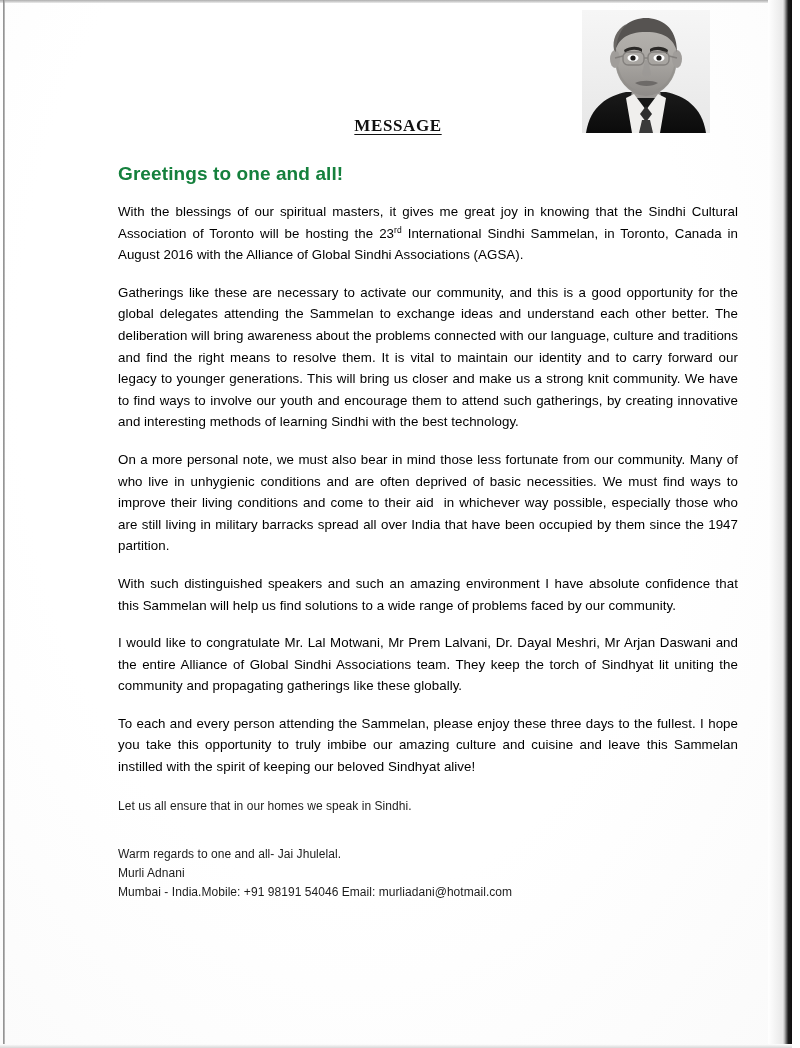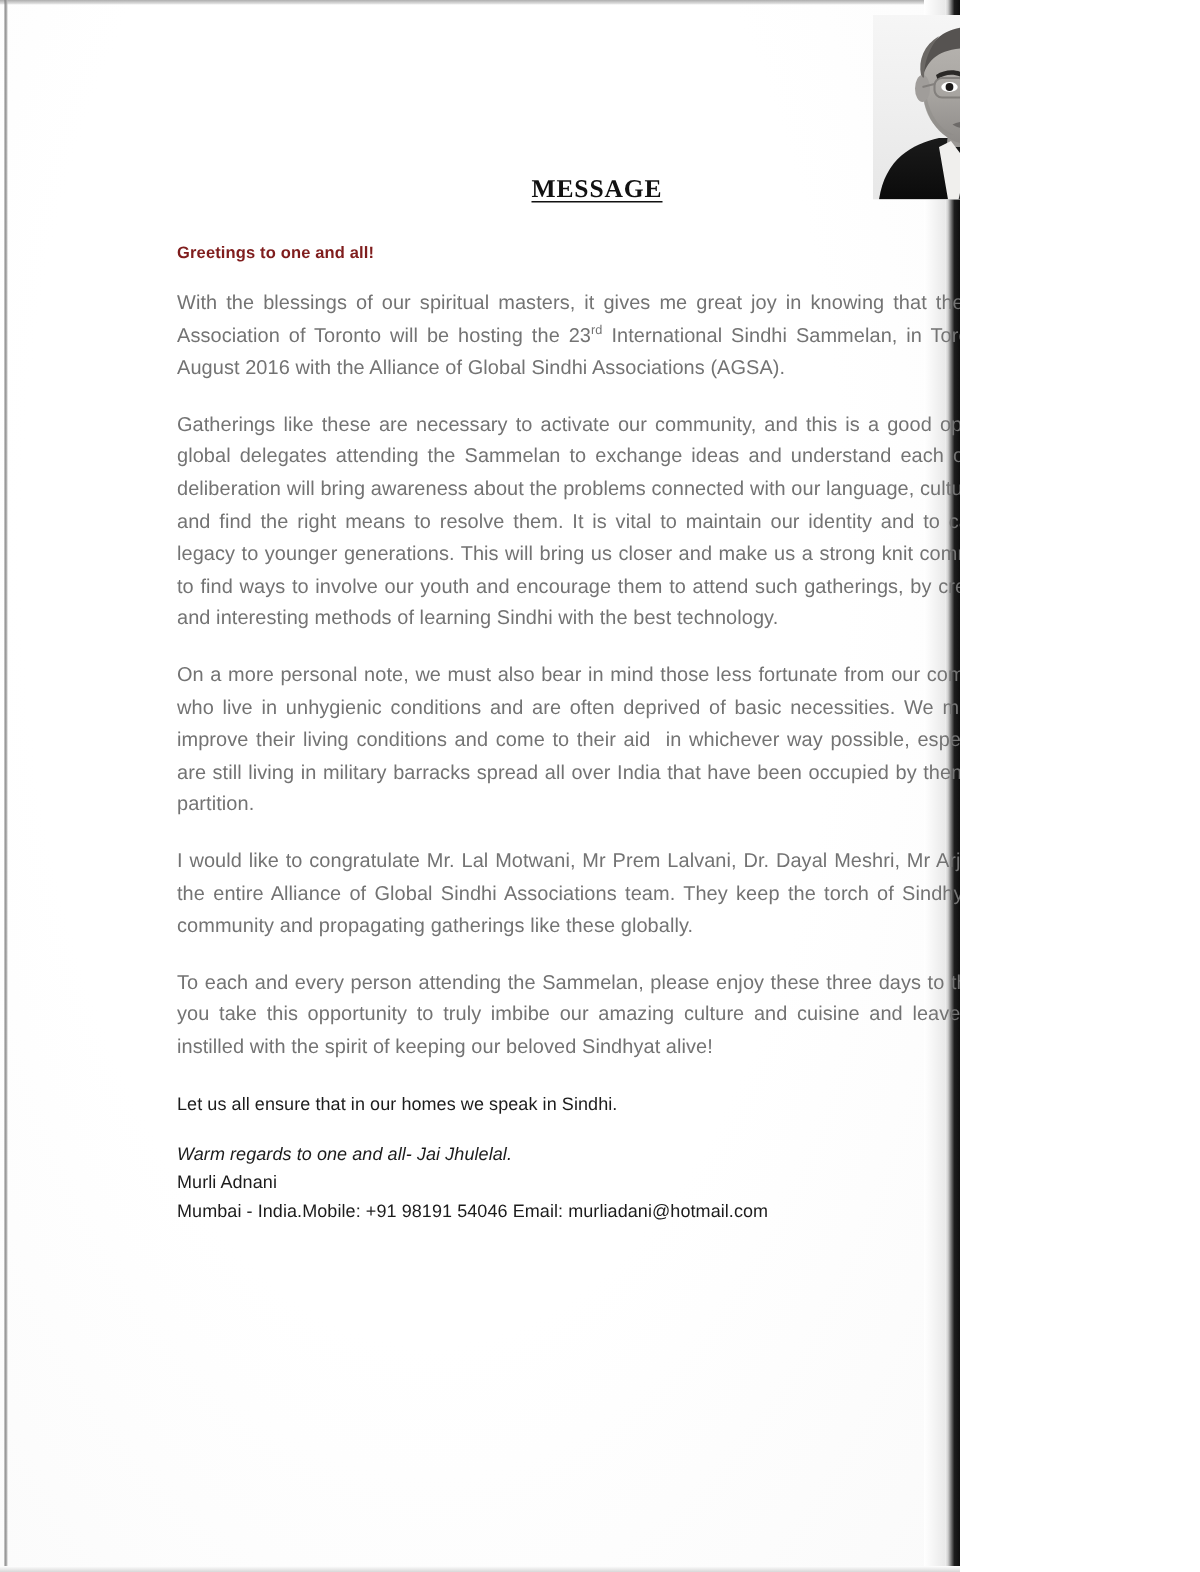--- a/index.html
+++ b/index.html
@@ -7,21 +7,21 @@
     margin: 0;
     padding: 0;
     background: #ffffff;
   }
   body {
     font-family: "Liberation Sans", sans-serif;
   }
 
   .page {
     position: relative;
-    width: 640px;
+    width: 792px;
     height: 1048px;
     background: #ffffff;
     overflow: hidden;
     box-sizing: border-box;
   }
 
   
   .scan-edge-left {
     position: absolute;
     left: 3px;
@@ -99,48 +99,48 @@
     text-align: center;
     text-decoration: underline;
     text-underline-offset: 3px;
     color: #111;
     margin: 0;
     padding-top: 116px;
     width: 560px;
   }
 
   .greeting {
-    font-size: 11px;
+    font-size: 19px;
     font-weight: bold;
-    color: #7f1d1d;
+    color: #15803d;
     margin: 27px 0 0 0;
     letter-spacing: .1px;
   }
 
   p.body-para {
     font-size: 13.3px;
     line-height: 21.6px;
-    color: #737373;
+    color: #000000;
     text-align: justify;
     margin: 16px 0 0 0;
     letter-spacing: .05px;
     white-space: pre-wrap;
   }
 
   p.closing-line {
     font-size: 12px;
     line-height: 19px;
     color: #1c1c1c;
     text-align: left;
     margin: 0;
     letter-spacing: .05px;
     white-space: pre-wrap;
   }
   .closing-block { margin-top: 19px; }
-  .closing-block .gap { margin-top: 14px; font-style: italic; }
+  .closing-block .gap { margin-top: 29px; }
 
   sup.ordinal {
     font-size: 8.5px;
     vertical-align: super;
     line-height: 0;
   }
 </style>
 </head>
 <body>
 
@@ -220,20 +220,21 @@
 
     <p class="greeting">Greetings to one and all!</p>
 
     <p class="body-para"><span>With the blessings of our spiritual masters, it gives me great joy in knowing that the Sindhi Cultural Association of Toronto will be hosting the 23</span><sup class="ordinal">rd</sup><span> International Sindhi Sammelan, in Toronto, Canada in August 2016 with the Alliance of Global Sindhi Associations (AGSA).</span></p>
 
 
     <p class="body-para">Gatherings like these are necessary to activate our community, and this is a good opportunity for the global delegates attending the Sammelan to exchange ideas and understand each other better. The deliberation will bring awareness about the problems connected with our language, culture and traditions and find the right means to resolve them. It is vital to maintain our identity and to carry forward our legacy to younger generations. This will bring us closer and make us a strong knit community. We have to find ways to involve our youth and encourage them to attend such gatherings, by creating innovative and interesting methods of learning Sindhi with the best technology.</p>
 
     <p class="body-para">On a more personal note, we must also bear in mind those less fortunate from our community. Many of who live in unhygienic conditions and are often deprived of basic necessities. We must find ways to improve their living conditions and come to their aid  in whichever way possible, especially those who are still living in military barracks spread all over India that have been occupied by them since the 1947 partition.</p>
 
+    <p class="body-para">With such distinguished speakers and such an amazing environment I have absolute confidence that this Sammelan will help us find solutions to a wide range of problems faced by our community.</p>
 
     <p class="body-para">I would like to congratulate Mr. Lal Motwani, Mr Prem Lalvani, Dr. Dayal Meshri, Mr Arjan Daswani and the entire Alliance of Global Sindhi Associations team. They keep the torch of Sindhyat lit uniting the community and propagating gatherings like these globally.</p>
 
 
     <p class="body-para">To each and every person attending the Sammelan, please enjoy these three days to the fullest. I hope you take this opportunity to truly imbibe our amazing culture and cuisine and leave this Sammelan instilled with the spirit of keeping our beloved Sindhyat alive!</p>
 
     <div class="closing-block">
       <p class="closing-line">Let us all ensure that in our homes we speak in Sindhi.</p>
       <p class="closing-line gap">Warm regards to one and all- Jai Jhulelal.</p>
       <p class="closing-line">Murli Adnani</p>

